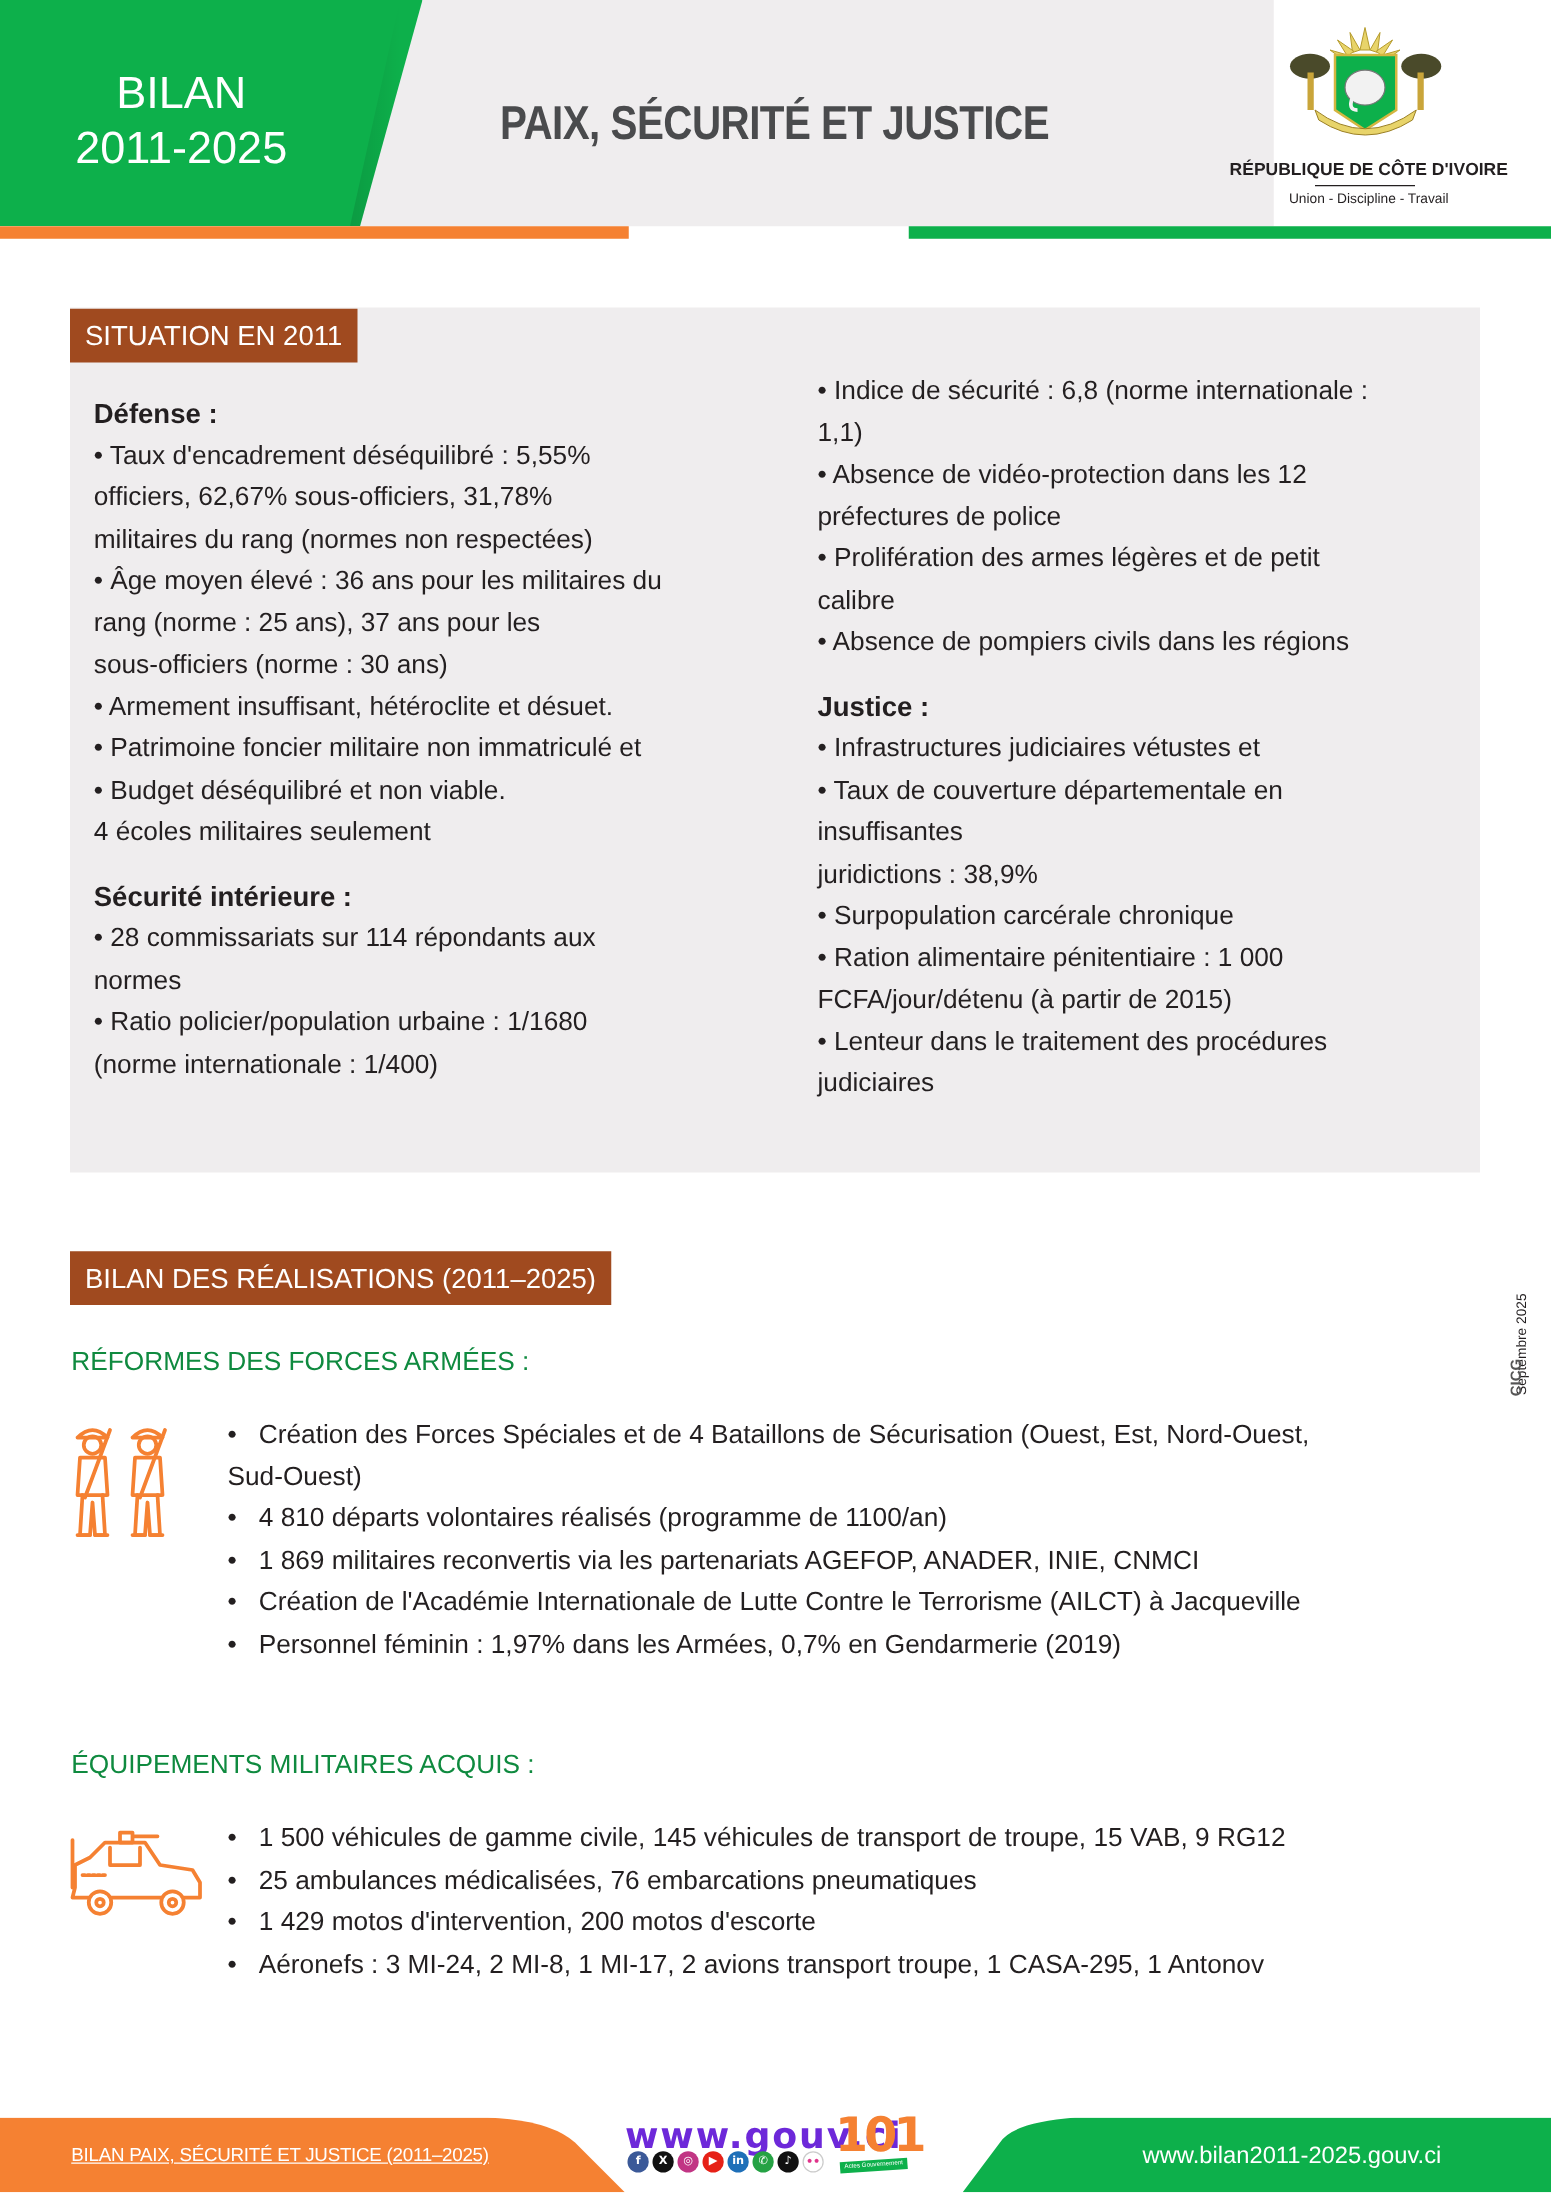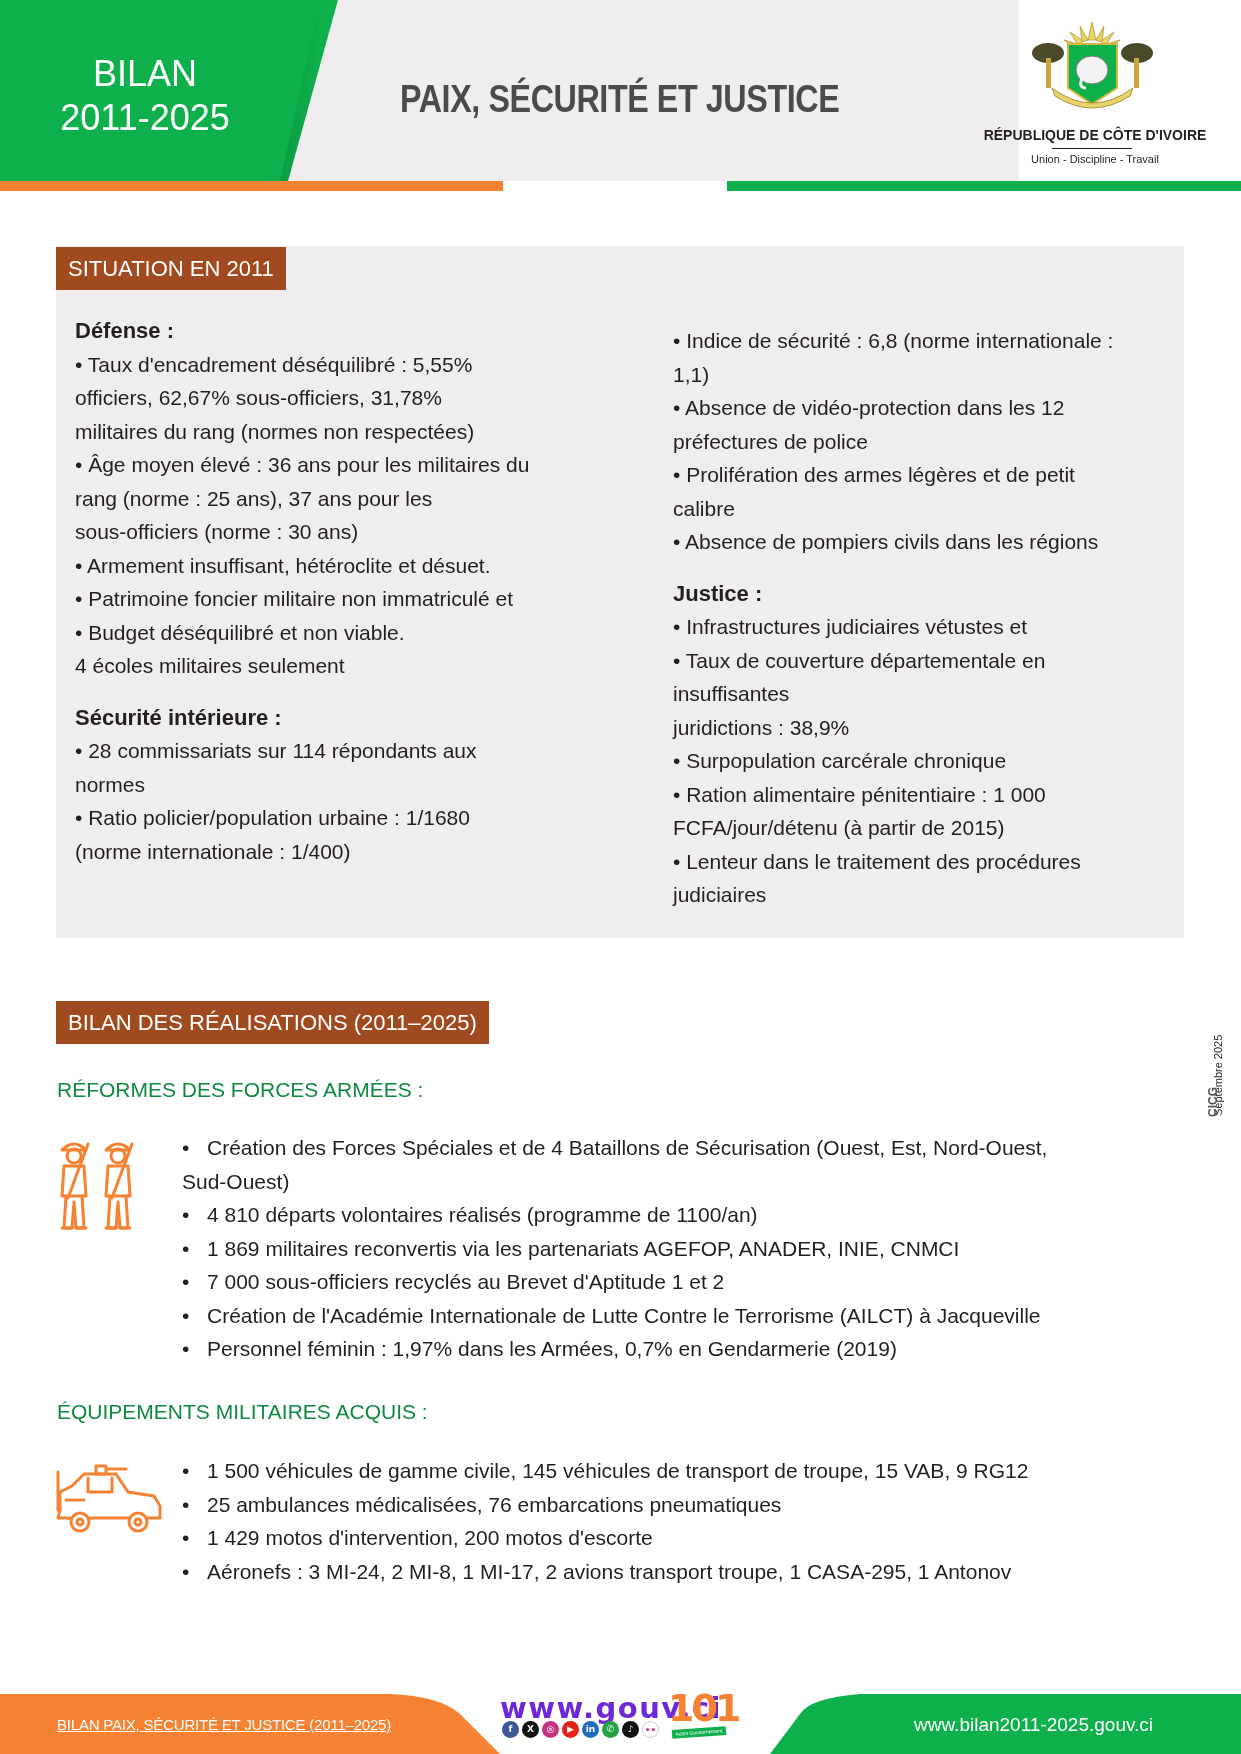--- a/index.html
+++ b/index.html
@@ -118,21 +118,21 @@
   <div>• Budget déséquilibré et non viable.</div>
   <div>4 écoles militaires seulement</div>
   <div class="gap"></div>
   <div class="heading">Sécurité intérieure :</div>
   <div>• 28 commissariats sur 114 répondants aux</div>
   <div>normes</div>
   <div>• Ratio policier/population urbaine : 1/1680</div>
   <div>(norme internationale : 1/400)</div>
 </div>
 
-<div class="col" style="left:654px; top:324px; width:520px;margin-left:19px;">
+<div class="col" style="left:654px; top:296px; width:520px;">
   <div>• Indice de sécurité : 6,8 (norme internationale :</div>
   <div>1,1)</div>
   <div>• Absence de vidéo-protection dans les 12</div>
   <div>préfectures de police</div>
   <div>• Prolifération des armes légères et de petit</div>
   <div>calibre</div>
   <div>• Absence de pompiers civils dans les régions</div>
   <div class="gap"></div>
   <div class="heading">Justice :</div>
   <div>• Infrastructures judiciaires vétustes et</div>
@@ -171,21 +171,20 @@
 
 <ul class="bullets" style="top:1131px;">
   <li>
     <span>Création des Forces Spéciales et de 4 Bataillons de Sécurisation (Ouest, Est, Nord-Ouest,</span>
   </li>
   <li style="padding-left: 0px; --nb: 1;" class="no-bullet">
     <span>Sud-Ouest)</span>
   </li>
   <li><span>4 810 départs volontaires réalisés (programme de 1100/an)</span></li>
   <li><span>1 869 militaires reconvertis via les partenariats AGEFOP, ANADER, INIE, CNMCI</span></li>
-  <li><span>7 000 sous-officiers recyclés au Brevet d'Aptitude 1 et 2</span></li>
   <li><span>Création de l'Académie Internationale de Lutte Contre le Terrorisme (AILCT) à Jacqueville</span></li>
   <li><span>Personnel féminin : 1,97% dans les Armées, 0,7% en Gendarmerie (2019)</span></li>
 </ul>
 
 <div class="subheading" style="top:1400px;">ÉQUIPEMENTS MILITAIRES ACQUIS :</div>
 
 <svg class="icon-vehicle" viewBox="0 0 112 76" fill="none" stroke="#f58132" stroke-width="3" stroke-linejoin="round" stroke-linecap="round">
   <path d="M6 48 L6 30 L18 24 L30 12 L62 12 L74 30 L100 34 L106 44 L106 56 L4 56 Z"></path>
   <path d="M34 16 L34 30 L58 30 L58 16"></path>
   <path d="M42 4 L52 4 L52 12 L42 12 Z M52 7 L72 7"></path>

